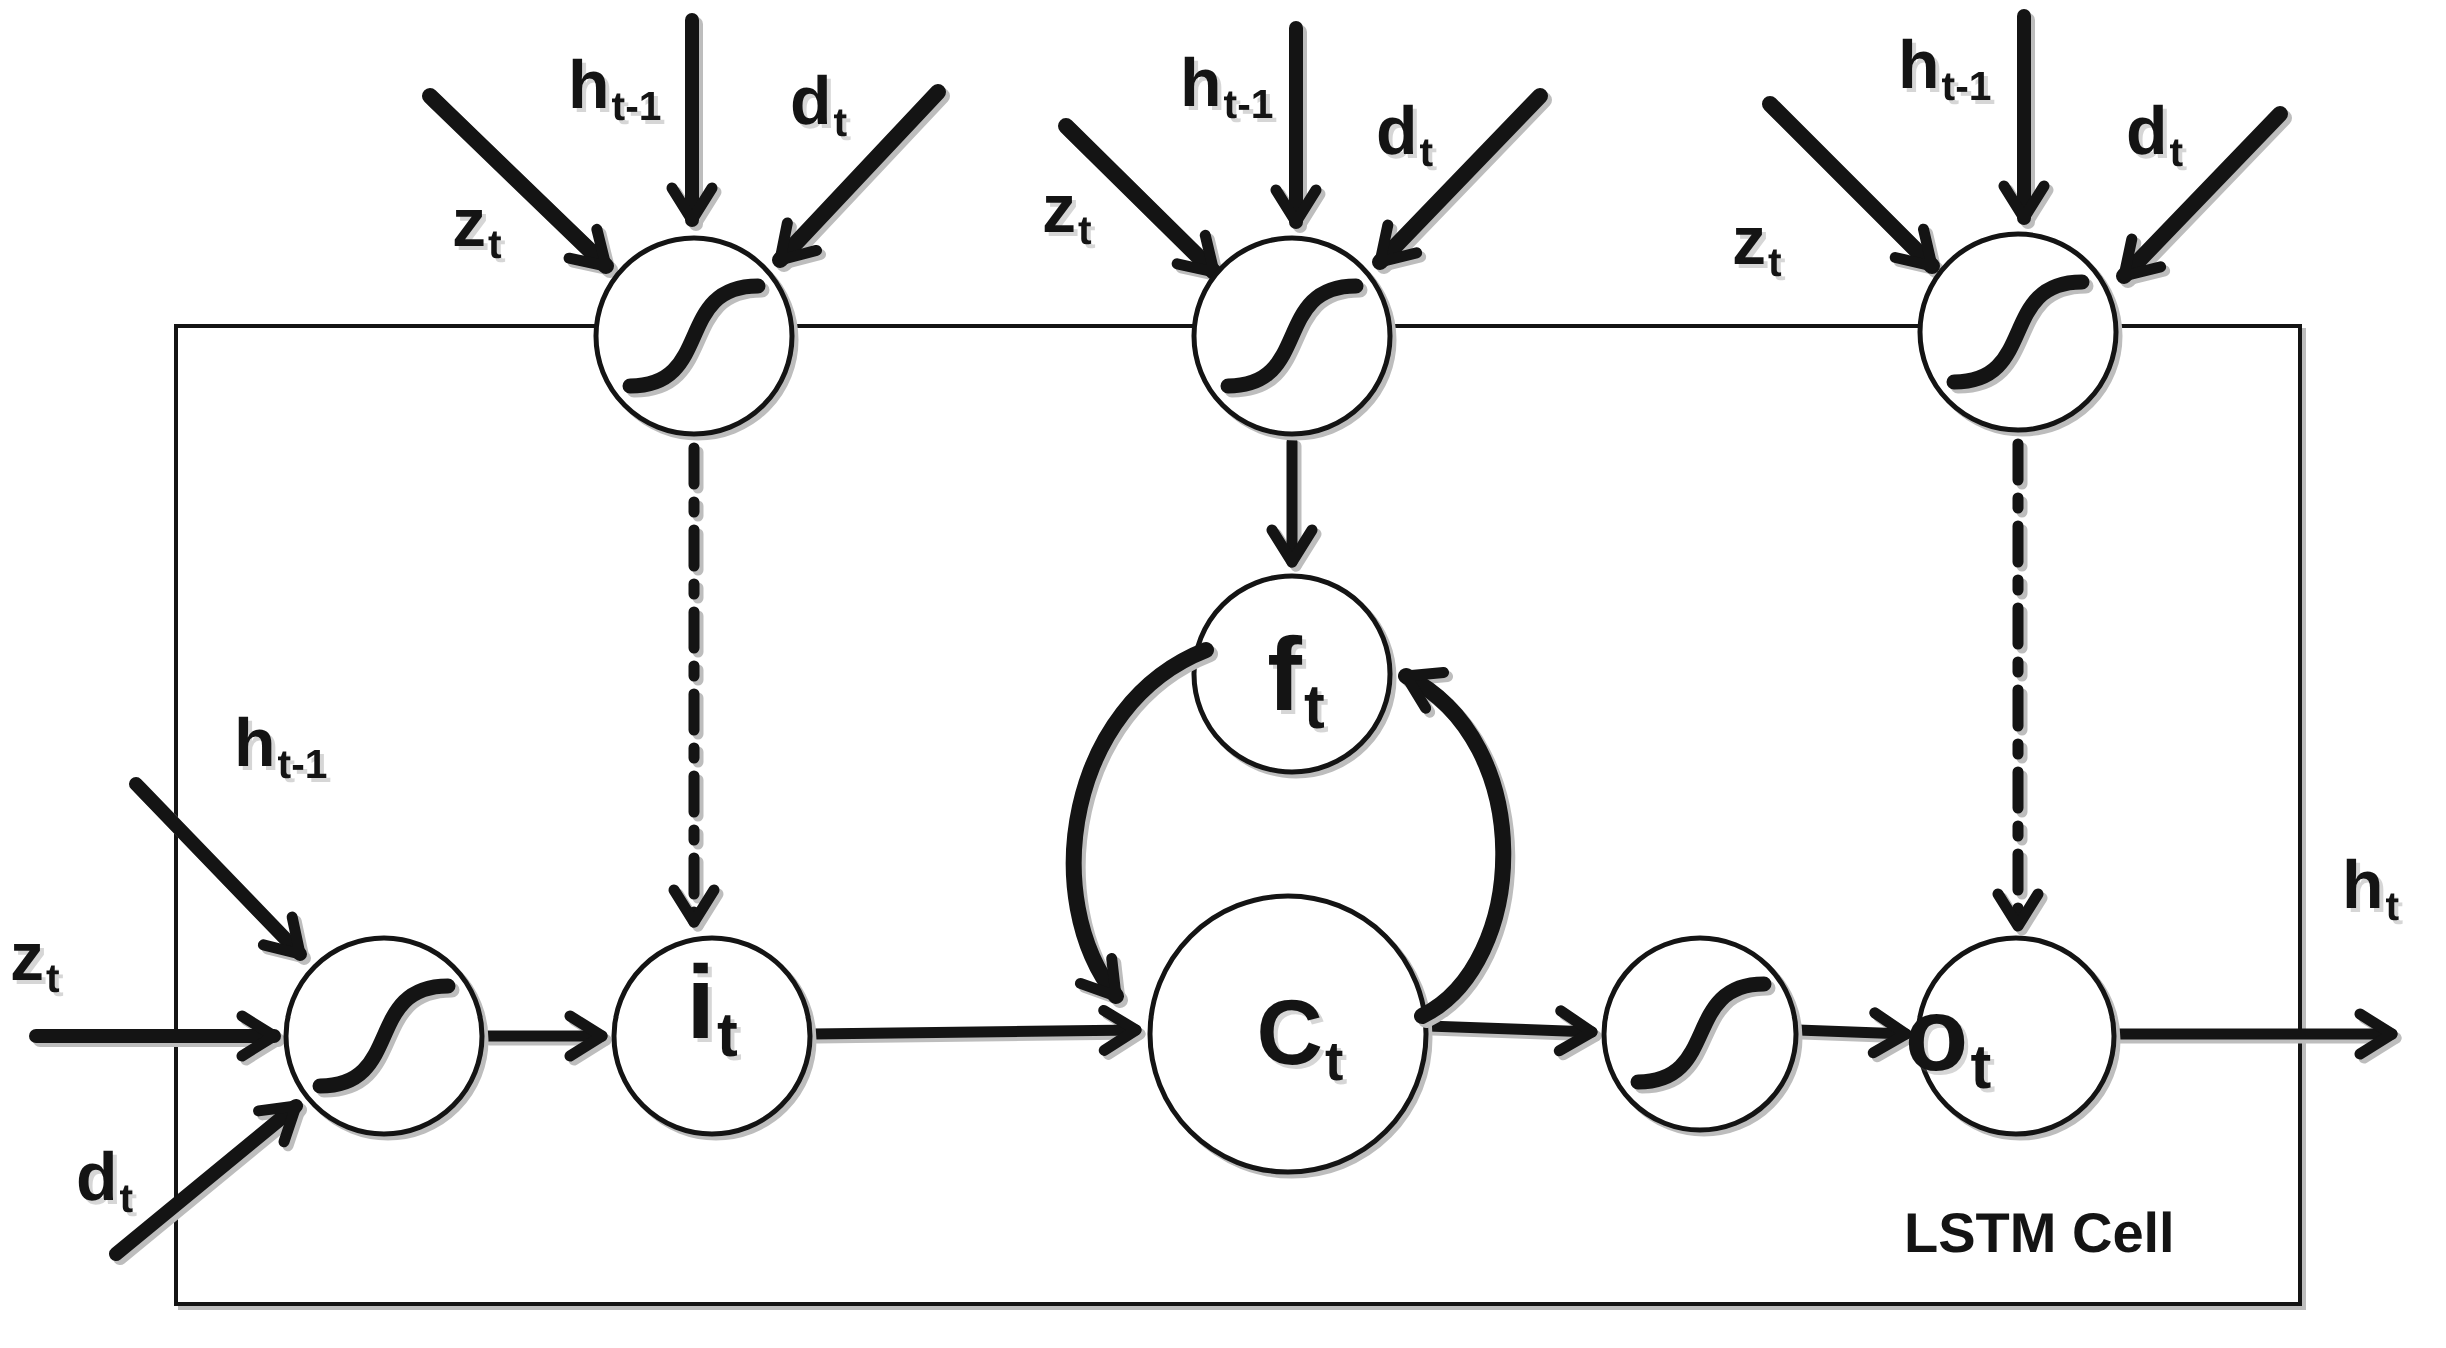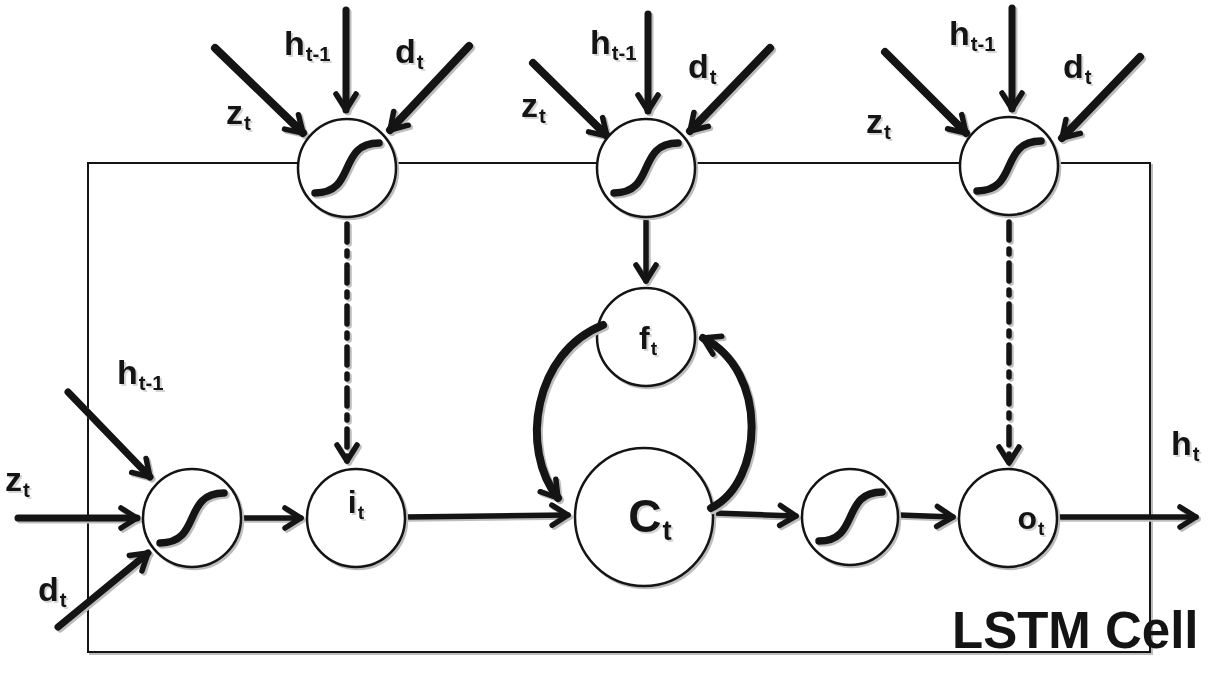--- a/index.html
+++ b/index.html
@@ -29,30 +29,30 @@
     text-shadow:2px 2px 0 rgba(120,120,120,0.30);
   }
   .sub{
     font-size:0.60em;
     vertical-align:-0.30em;
     margin-left:1px;
   }
   .node-lbl{
     position:absolute;
     transform:translate(-50%,-50%);
-    font-size:32px;
+    font-size:52px;
     font-weight:600;
     color:var(--line);
     white-space:nowrap;
     text-shadow:2px 2px 0 rgba(120,120,120,0.30);
   }
   .node-lbl.big{font-size:46px;}
   .title-lbl{
     position:absolute;
-    font-size:51px;
+    font-size:28px;
     font-weight:600;
     color:var(--line);
     white-space:nowrap;
   }
 </style>
 </head>
 <body>
 
 <div class="stage">
 
@@ -135,19 +135,19 @@
   <div class="lbl" style="left:949px;top:16px"><span>h</span><span class="sub">t-1</span></div>
   <div class="lbl" style="left:1063px;top:49px"><span>d</span><span class="sub">t</span></div>
 
   <div class="lbl" style="left:117px;top:355px"><span>h</span><span class="sub">t-1</span></div>
   <div class="lbl" style="left:5px;top:462px"><span>z</span><span class="sub">t</span></div>
   <div class="lbl" style="left:38px;top:572px"><span>d</span><span class="sub">t</span></div>
 
   <div class="node-lbl" style="left:356px;top:504px"><span>i</span><span class="sub">t</span></div>
   <div class="node-lbl" style="left:648px;top:340px"><span>f</span><span class="sub">t</span></div>
   <div class="node-lbl big" style="left:650px;top:518px"><span>C</span><span class="sub">t</span></div>
-  <div class="node-lbl" style="left:1031px;top:520px"><span>o</span><span class="sub">t</span></div>
+  <div class="node-lbl" style="left:974px;top:520px"><span>o</span><span class="sub">t</span></div>
 
   <div class="lbl" style="left:1171px;top:426px"><span>h</span><span class="sub">t</span></div>
 
   <div class="title-lbl" style="left:952px;top:601px">LSTM Cell</div>
 
 </div>
 
 </body></html>

